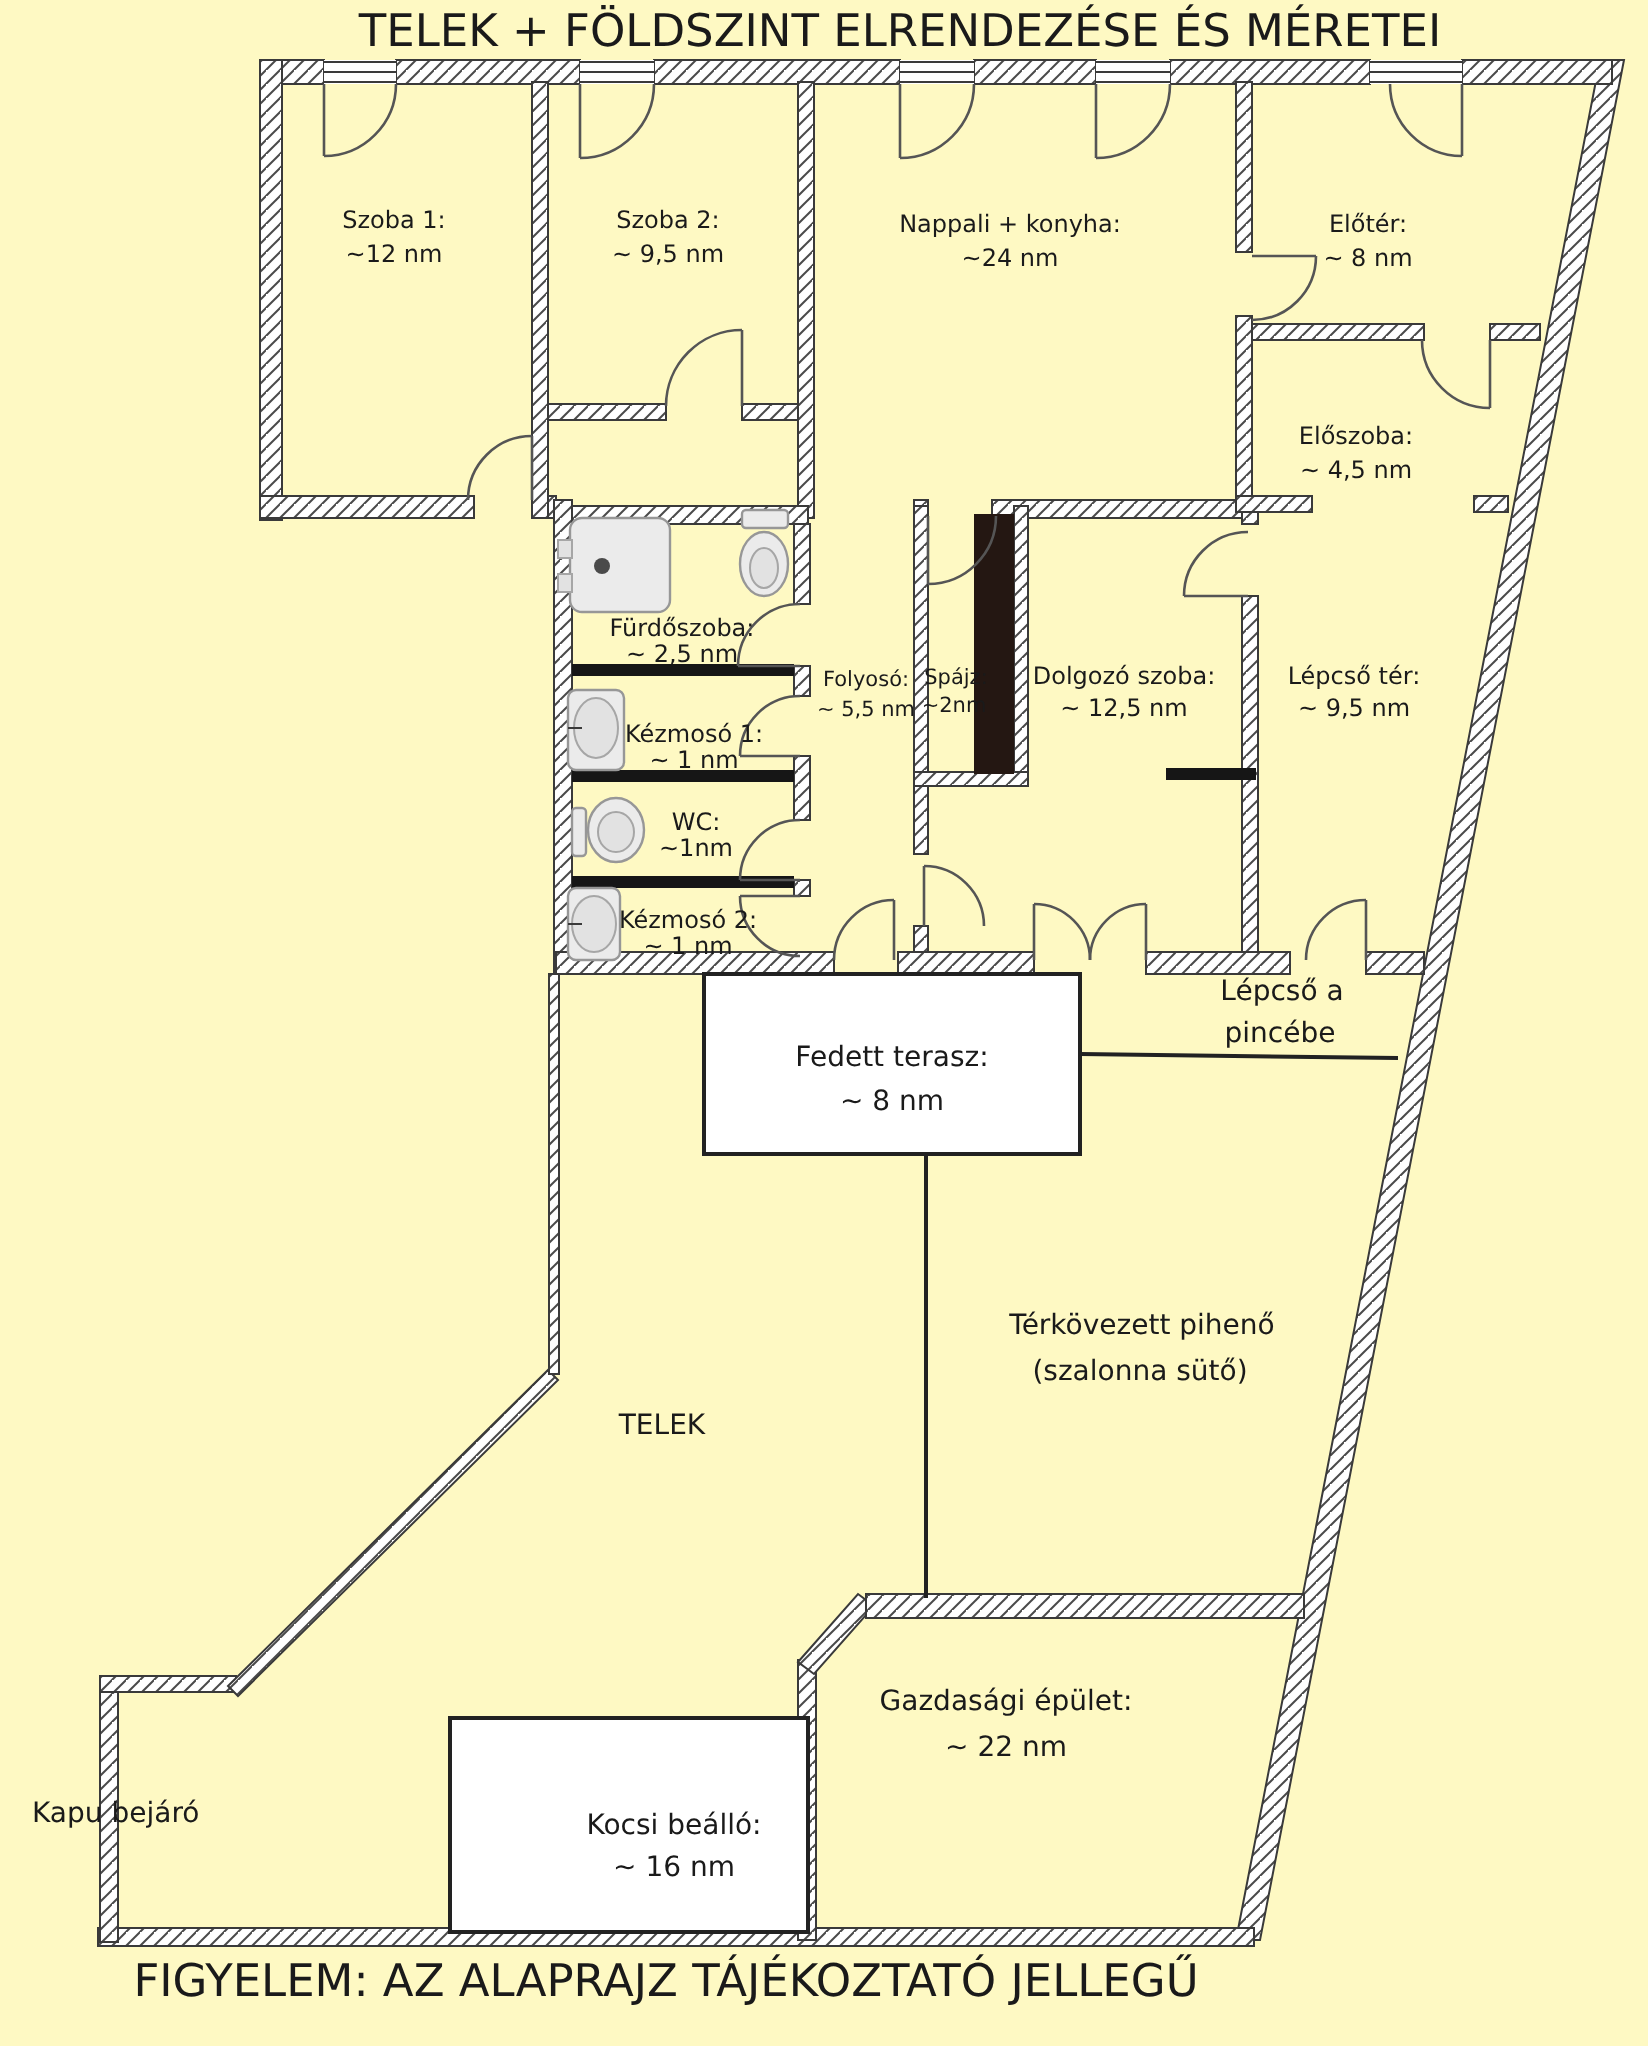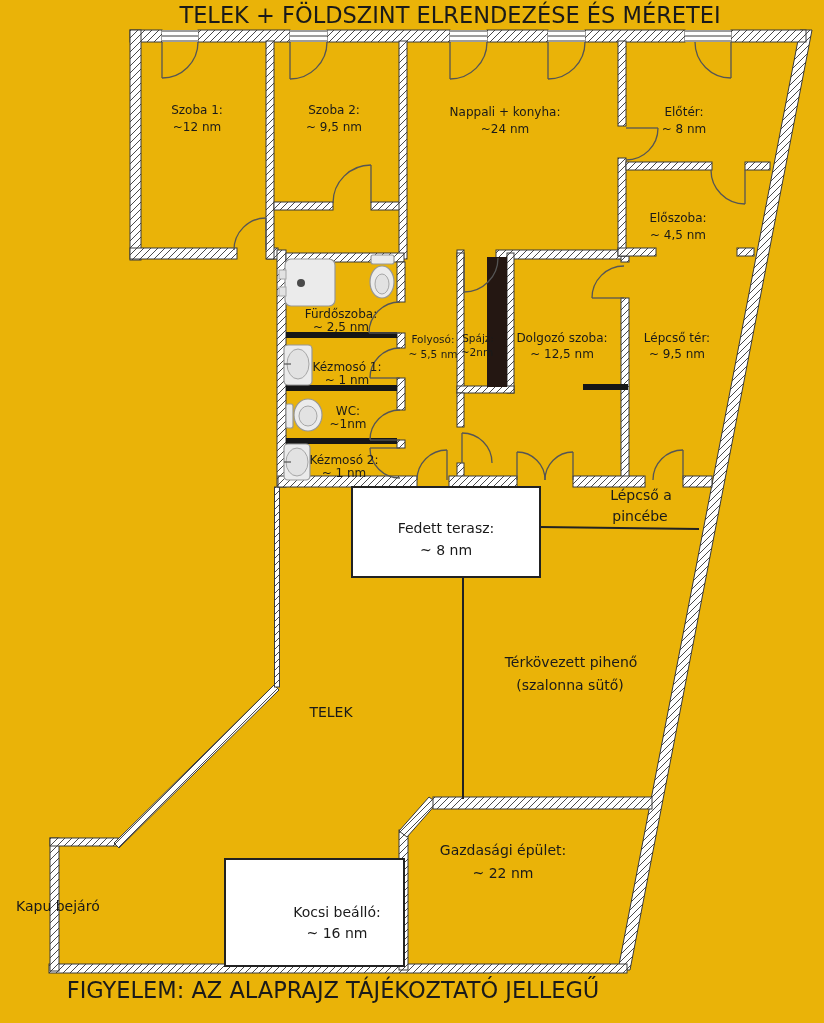--- a/index.html
+++ b/index.html
@@ -1,16 +1,16 @@
 <!DOCTYPE html>
 <html><head>
 <meta charset="utf-8">
 <style>
   html,body{margin:0;padding:0;background:#ffffff;}
-  #stage{position:relative;width:824px;height:1023px;background:#eab308;overflow:hidden;
+  #stage{position:relative;width:824px;height:1023px;background:#fef9c3;overflow:hidden;
          font-family:"DejaVu Sans","Liberation Sans",sans-serif;}
   svg{display:block;}
   text{fill:#1a1a1a;font-family:"DejaVu Sans","Liberation Sans",sans-serif;}
   .big{font-size:22.5px;}
   .lbl{font-size:12px;}
   .lbl-sm{font-size:10.5px;}
   .lbl-md{font-size:14px;}
   .mid{text-anchor:middle;}
   .wall{fill:url(#hatch);stroke:#3a3a3a;stroke-width:1;}
   .solidwall{fill:#161616;stroke:none;}

